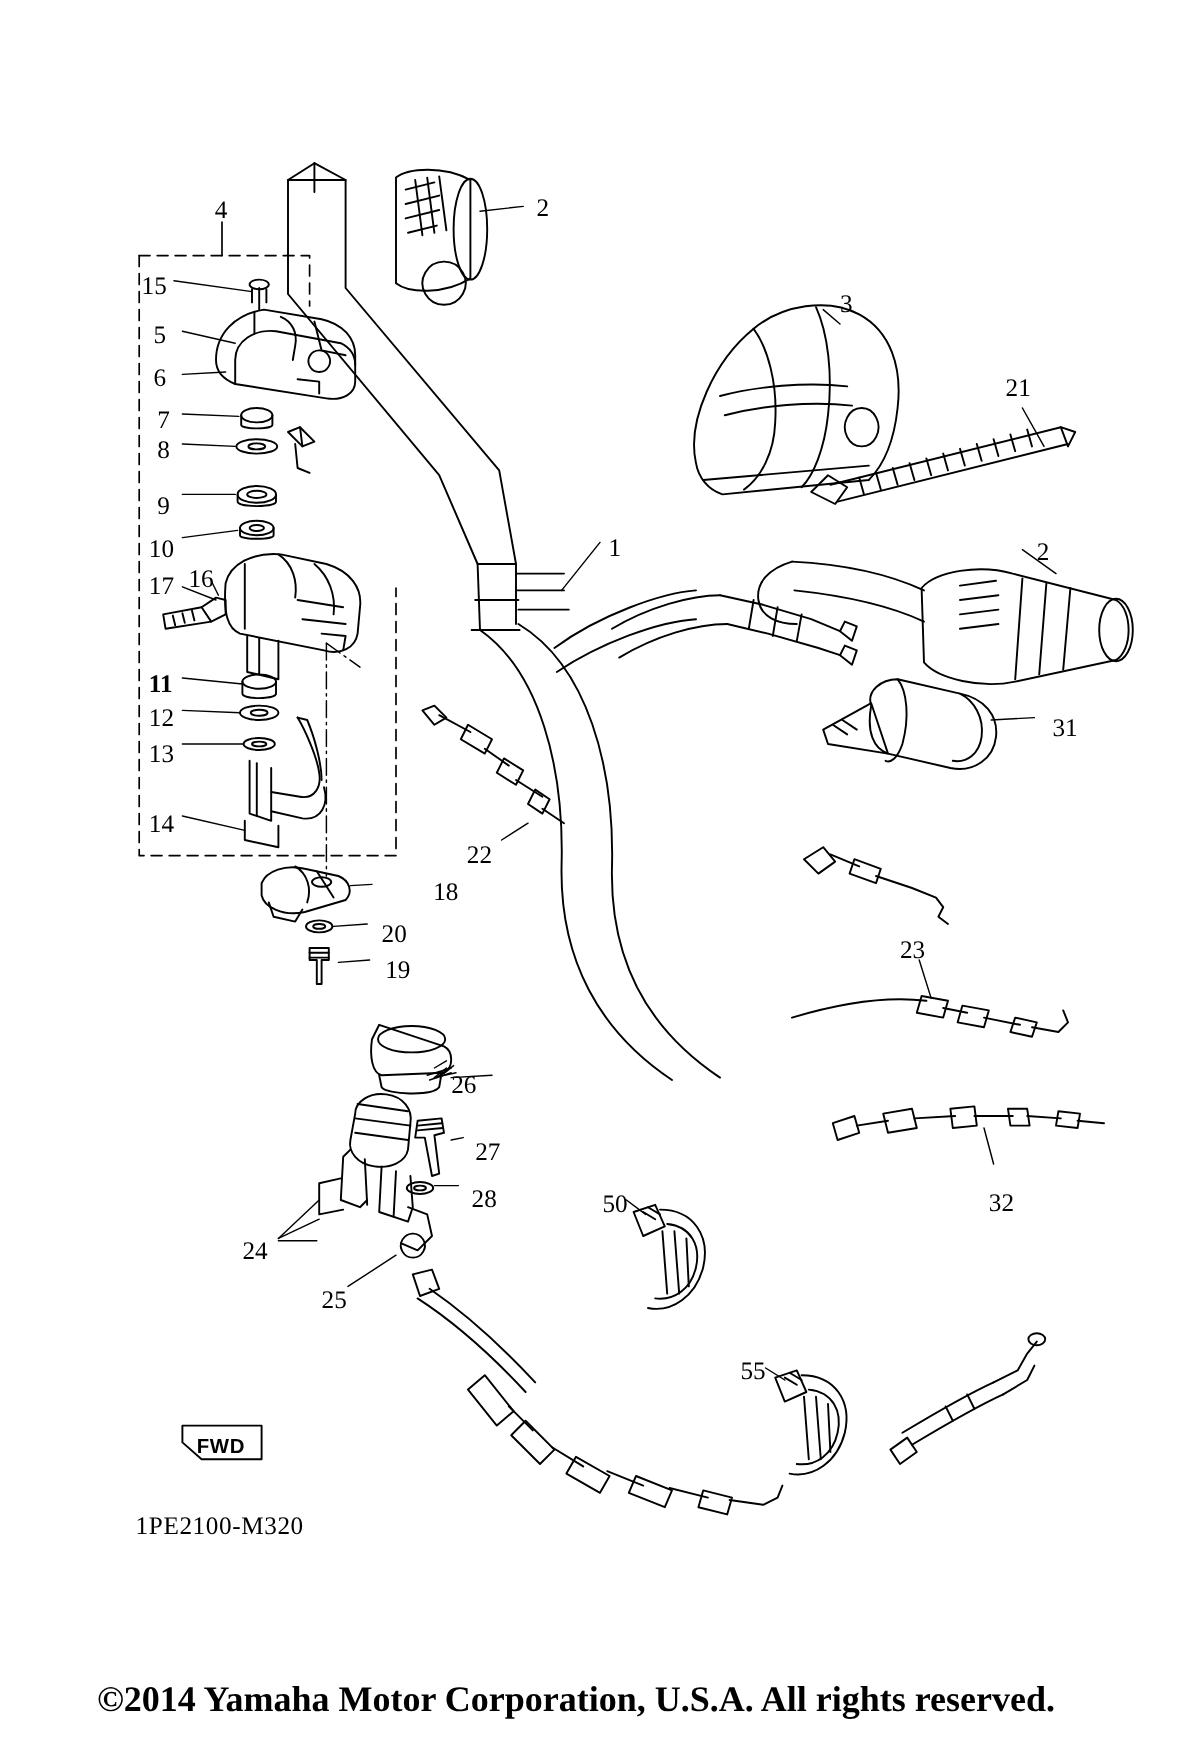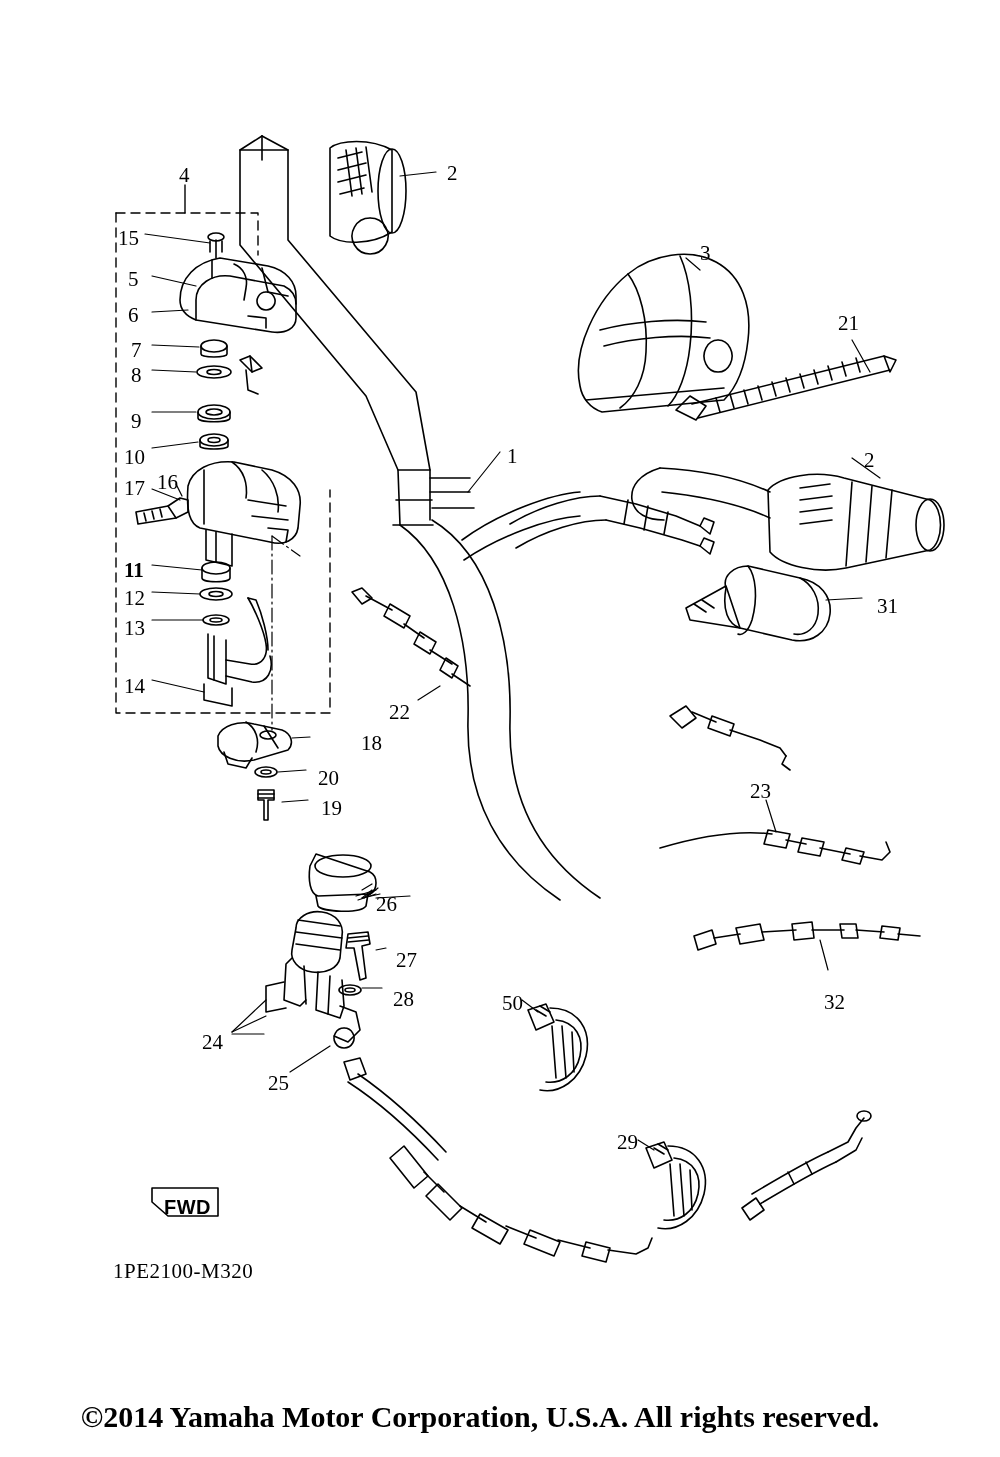--- a/index.html
+++ b/index.html
@@ -44,21 +44,21 @@
     top: 1259px;
     font-family: "Liberation Serif", serif;
     font-size: 21px;
     letter-spacing: 0.5px;
   }
   .fwd-label {
     position: absolute;
     left: 164px;
     top: 1196px;
     font-family: "Liberation Sans", sans-serif;
-    font-size: 20px;
+    font-size: 17px;
     font-weight: bold;
     letter-spacing: 0.5px;
   }
   .copyright {
     position: absolute;
     left: 0;
     top: 1400px;
     width: 960px;
     text-align: center;
     font-family: "Liberation Serif", serif;
@@ -412,19 +412,19 @@
   <div class="callout" style="left:750px; top:781px;">23</div>
   <div class="callout" style="left:318px; top:768px;">20</div>
   <div class="callout" style="left:321px; top:798px;">19</div>
   <div class="callout" style="left:376px; top:894px;">26</div>
   <div class="callout" style="left:396px; top:950px;">27</div>
   <div class="callout" style="left:824px; top:992px;">32</div>
   <div class="callout" style="left:393px; top:989px;">28</div>
   <div class="callout" style="left:502px; top:993px;">50</div>
   <div class="callout" style="left:202px; top:1032px;">24</div>
   <div class="callout" style="left:268px; top:1073px;">25</div>
-  <div class="callout" style="left:617px; top:1132px;">29</div>
+  <div class="callout" style="left:617px; top:1132px;">55</div>
 
   <div class="fwd-label">FWD</div>
   <div class="part-code">1PE2100-M320</div>
 </div>
 
 <div class="copyright">©2014 Yamaha Motor Corporation, U.S.A. All rights reserved.</div>
 
 </body></html>

